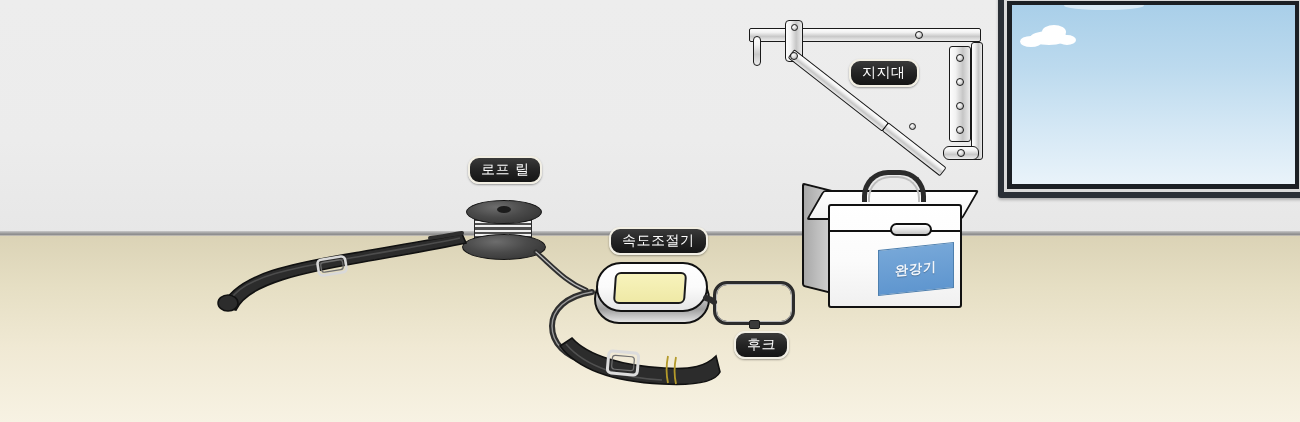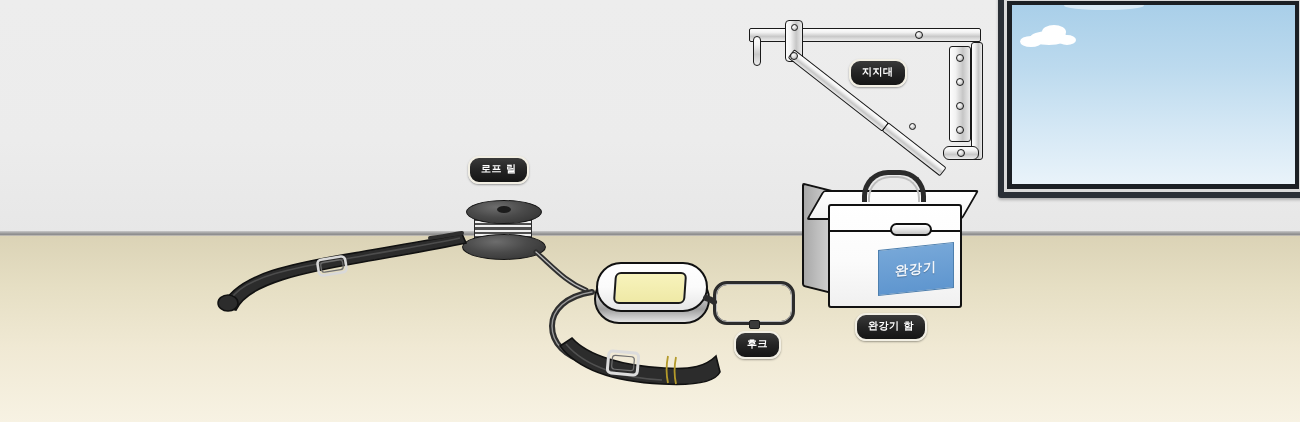--- a/index.html
+++ b/index.html
@@ -175,21 +175,21 @@
   }
 
   
   .belt-svg{position:absolute;left:0;top:0;width:1300px;height:422px;overflow:visible;}
 
   
   .tag{
     position:absolute;
     background:linear-gradient(180deg,#3a3a3a 0%,#242424 50%,#151515 100%);
     border:2px solid #f2efe4;border-radius:11px;
-    color:#ffffff;font-size:10px;font-weight:700;
+    color:#ffffff;font-size:14px;font-weight:400;
     padding:2px 11px 4px;letter-spacing:.5px;white-space:nowrap;
     box-shadow:0 1px 2px rgba(0,0,0,.35);
     line-height:18px;
   }
 </style>
 </head>
 <body>
 
 <div id="scene">
 
@@ -285,27 +285,27 @@
     <rect x="612" y="356" width="22" height="14" rx="3" fill="none" stroke="#6f6f6f" stroke-width="1.2" transform="rotate(5 623 363)"></rect>
 
     <path d="M 668 356 C 666 366 666 374 668 383" fill="none" stroke="#b49a2a" stroke-width="1.8"></path>
     <path d="M 676 357 C 674 367 674 375 676 384" fill="none" stroke="#b49a2a" stroke-width="1.8"></path>
 
     <path d="M 706 298 C 710 299 712 300 714 302" fill="none" stroke="#2c2c2c" stroke-width="6" stroke-linecap="round"></path>
   </svg>
 
   <div class="tag" style="left:468px;top:156px;text-align:center;">로프 릴</div>
 
+  <div class="tag" style="left:609px;top:227px;">속도조절기</div>
 
   <div class="tag" style="left:849px;top:59px;">지지대</div>
 
 
   <div class="tag" style="left:734px;top:331px;">후크</div>
 
-  <div class="tag" style="left:855px;top:313px;">완강기 함</div>
 
   <div class="box">
     <div class="box-side"></div>
     <div class="box-top"></div>
     <div class="box-front"></div>
     <div class="box-lidline"></div>
     <div class="box-handle"></div>
     <div class="box-handle-in"></div>
     <div class="box-latch"></div>
     <div class="box-sticker">

